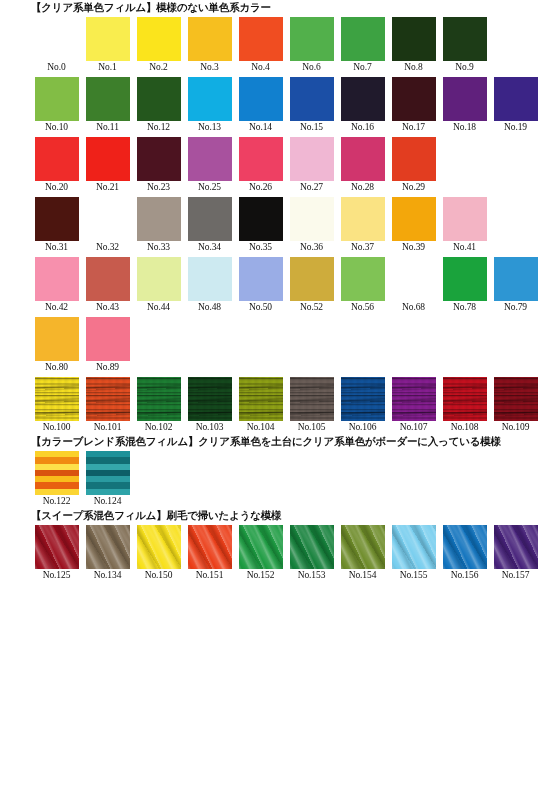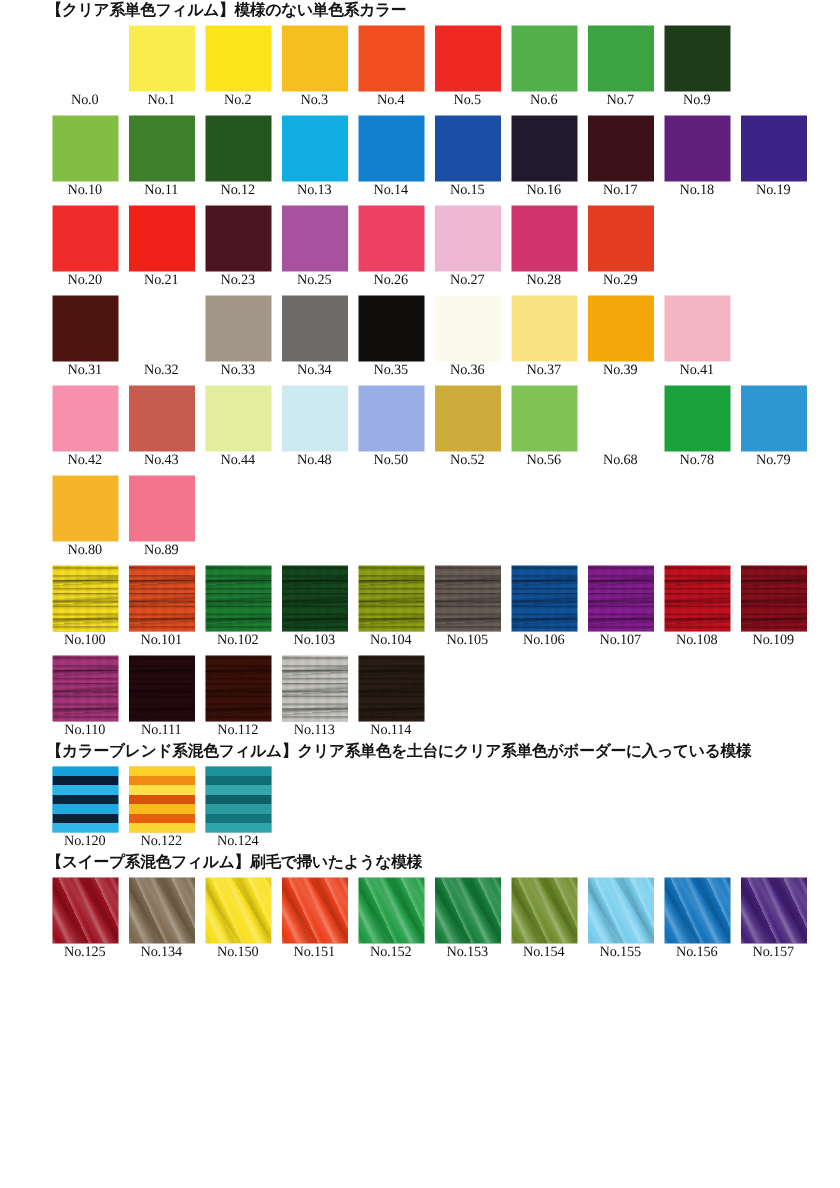--- a/index.html
+++ b/index.html
@@ -149,30 +149,30 @@
             </div>
             <div class="cell">
               <div class="swatch" style="background: rgb(246, 191, 31);"></div>
               <div class="cap">No.3</div>
             </div>
             <div class="cell">
               <div class="swatch" style="background: rgb(240, 77, 33);"></div>
               <div class="cap">No.4</div>
             </div>
             <div class="cell">
-              <div class="swatch" style="background: rgb(238, 41, 36);"></div>
-              <div class="cap">No.5</div>
-            </div>
-            <div class="cell">
               <div class="swatch" style="background: rgb(82, 176, 75);"></div>
               <div class="cap">No.6</div>
             </div>
             <div class="cell">
               <div class="swatch" style="background: rgb(61, 162, 66);"></div>
               <div class="cap">No.7</div>
+            </div>
+            <div class="cell">
+              <div class="swatch" style="background: rgb(27, 54, 19);"></div>
+              <div class="cap">No.8</div>
             </div>
             <div class="cell">
               <div class="swatch" style="background: rgb(29, 60, 23);"></div>
               <div class="cap">No.9</div>
             </div>
           </div>
           <div class="row">
             <div class="cell">
               <div class="swatch" style="background: rgb(130, 189, 69);"></div>
               <div class="cap">No.10</div>
@@ -375,55 +375,29 @@
               <div class="swatch tex-grain" style="background: rgb(135, 30, 146);"></div>
               <div class="cap">No.107</div>
             </div>
             <div class="cell">
               <div class="swatch tex-grain" style="background: rgb(199, 16, 31);"></div>
               <div class="cap">No.108</div>
             </div>
             <div class="cell">
               <div class="swatch tex-grain" style="background: rgb(140, 15, 28);"></div>
               <div class="cap">No.109</div>
-            </div>
-          </div>
-          <div class="row">
-            <div class="cell">
-              <div class="swatch tex-grain" style="background: rgb(168, 53, 124);"></div>
-              <div class="cap">No.110</div>
-            </div>
-            <div class="cell">
-              <div class="swatch tex-grain" style="background: rgb(37, 9, 16);"></div>
-              <div class="cap">No.111</div>
-            </div>
-            <div class="cell">
-              <div class="swatch tex-grain" style="background: rgb(61, 16, 8);"></div>
-              <div class="cap">No.112</div>
-            </div>
-            <div class="cell">
-              <div class="swatch tex-grain" style="background: rgb(201, 200, 194);"></div>
-              <div class="cap">No.113</div>
-            </div>
-            <div class="cell">
-              <div class="swatch tex-grain" style="background: rgb(42, 29, 21);"></div>
-              <div class="cap">No.114</div>
             </div>
           </div>
         </div>
       </div>
       <div class="section">
         <div class="section-header">【カラーブレンド系混色フィルム】クリア系単色を土台にクリア系単色がボーダーに入っている模様</div>
         <div class="rows">
           <div class="row">
             <div class="cell">
-              <div class="swatch tex-border" style="background: rgb(26, 163, 220); --bands: linear-gradient(180deg, #14a0da 0.00%, #14a0da 14.29%, #0a1d36 14.29%, #0a1d36 28.57%, #29b4e6 28.57%, #29b4e6 42.86%, #07263f 42.86%, #07263f 57.14%, #1fa9df 57.14%, #1fa9df 71.43%, #0b2236 71.43%, #0b2236 85.71%, #2fb6e8 85.71%, #2fb6e8 100.00%);"></div>
-              <div class="cap">No.120</div>
-            </div>
-            <div class="cell">
               <div class="swatch tex-border" style="background: rgb(245, 168, 27); --bands: linear-gradient(180deg, #fbd12a 0.00%, #fbd12a 14.29%, #f08a12 14.29%, #f08a12 28.57%, #fde04a 28.57%, #fde04a 42.86%, #d9530f 42.86%, #d9530f 57.14%, #f9bc1c 57.14%, #f9bc1c 71.43%, #e85f10 71.43%, #e85f10 85.71%, #fbd534 85.71%, #fbd534 100.00%);"></div>
               <div class="cap">No.122</div>
             </div>
             <div class="cell">
               <div class="swatch tex-border" style="background: rgb(27, 142, 148); --bands: linear-gradient(180deg, #1d9199 0.00%, #1d9199 14.29%, #116d74 14.29%, #116d74 28.57%, #35a7ab 28.57%, #35a7ab 42.86%, #0d5f68 42.86%, #0d5f68 57.14%, #2a9ba1 57.14%, #2a9ba1 71.43%, #14747b 71.43%, #14747b 85.71%, #2ea3a8 85.71%, #2ea3a8 100.00%);"></div>
               <div class="cap">No.124</div>
             </div>
           </div>
         </div>
       </div>

